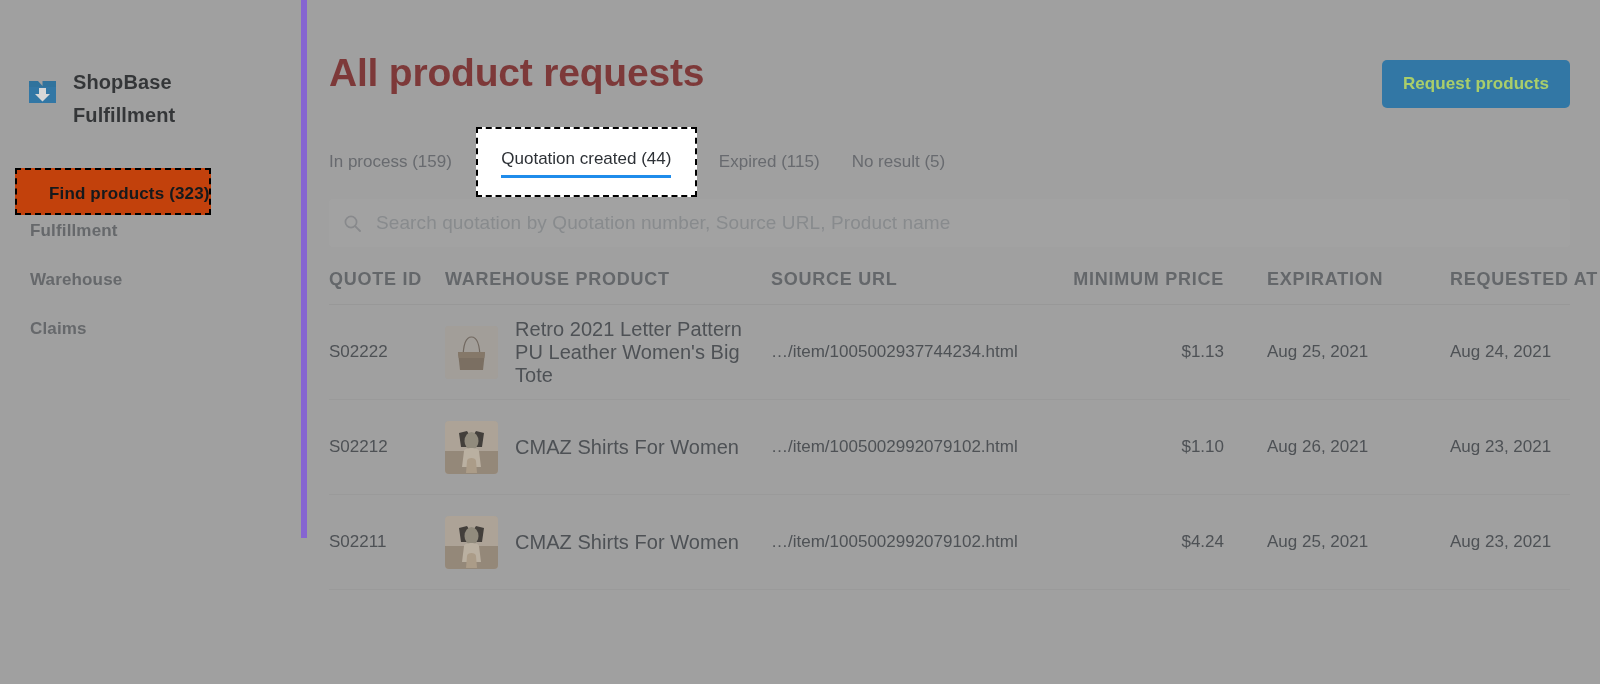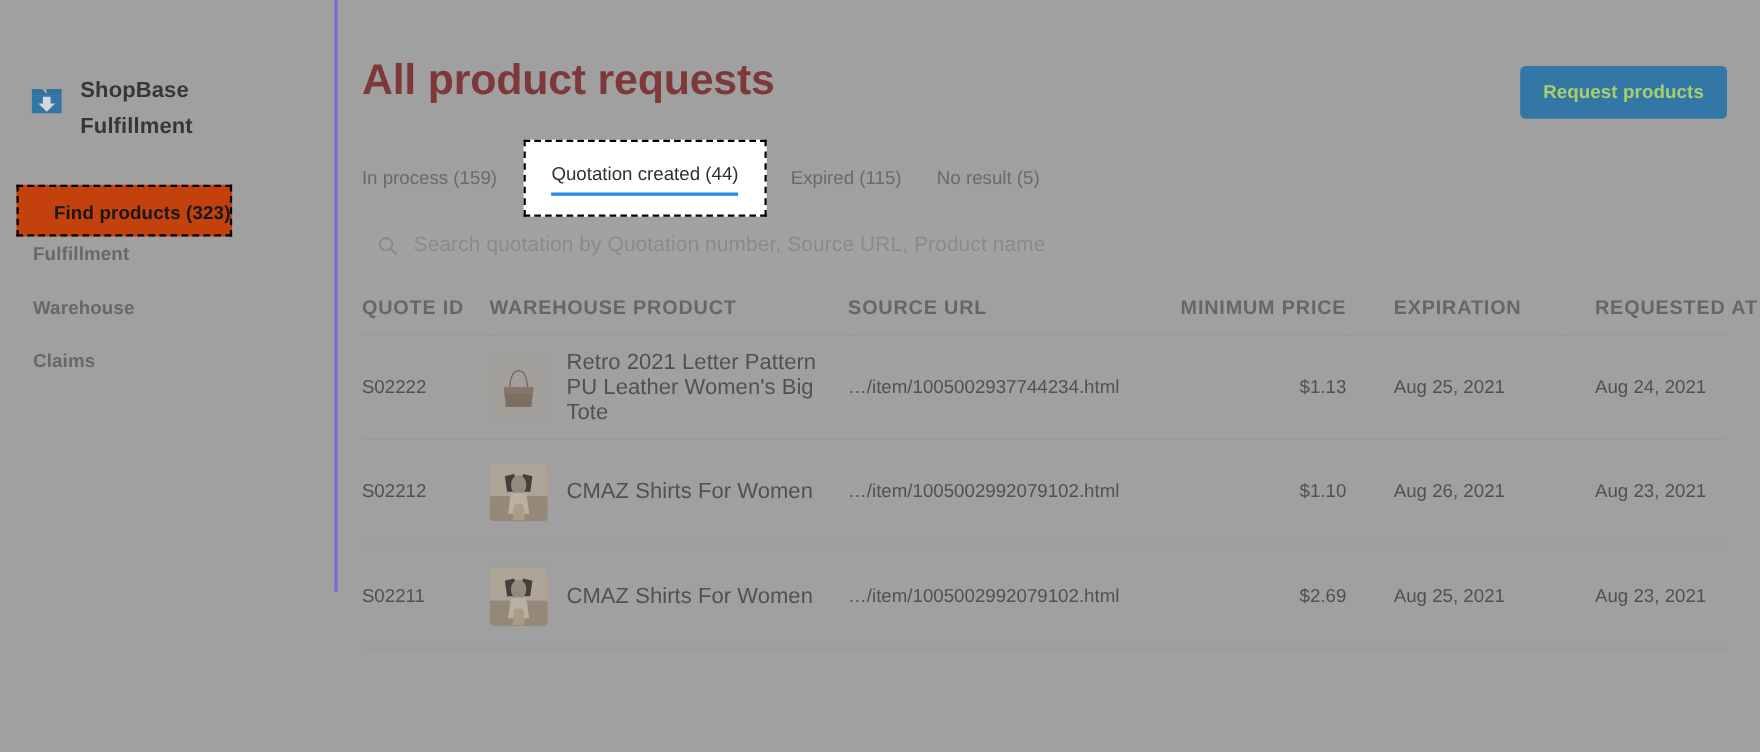--- a/index.html
+++ b/index.html
@@ -23,21 +23,21 @@
     display: flex;
     background: #b0b0b0;
   }
 
   
   .sidebar {
     width: 307px;
     min-width: 307px;
     height: 538px;
     box-sizing: border-box;
-    border-right: 3px solid #8b5cf6;
+    border-right: 6px solid #8b5cf6;
     position: relative;
     background: #b0b0b0;
   }
 
   .brand {
     display: flex;
     align-items: flex-start;
     gap: 14px;
     padding: 66px 0 0 26px;
   }
@@ -407,21 +407,21 @@
                   <path d="M14 12 L22 10 L26.5 17 L31 10 L39 12 L37 26 L16 26 Z" fill="#2b2620"></path>
                   <ellipse cx="26.5" cy="20" rx="7" ry="9" fill="#9b927f"></ellipse>
                   <path d="M19 30 C19 26 34 26 34 30 L36 46 L17 46 Z" fill="#d6c7b2"></path>
                   <path d="M22 40 C22 36 31 36 31 40 L32 52 L21 52 Z" fill="#c1ab8e"></path>
                 </svg>
               </span>
               <span class="product-name">CMAZ Shirts For Women</span>
             </div>
           </td>
           <td class="col-url"><span class="url-text">…/item/1005002992079102.html</span></td>
-          <td class="col-price">$2.69</td>
+          <td class="col-price">$4.24</td>
           <td class="col-exp">Aug 25, 2021</td>
           <td class="col-req">Aug 23, 2021</td>
         </tr>
 
       </tbody>
     </table>
   </main>
 
   <div class="dim-overlay"></div>
 </div>

